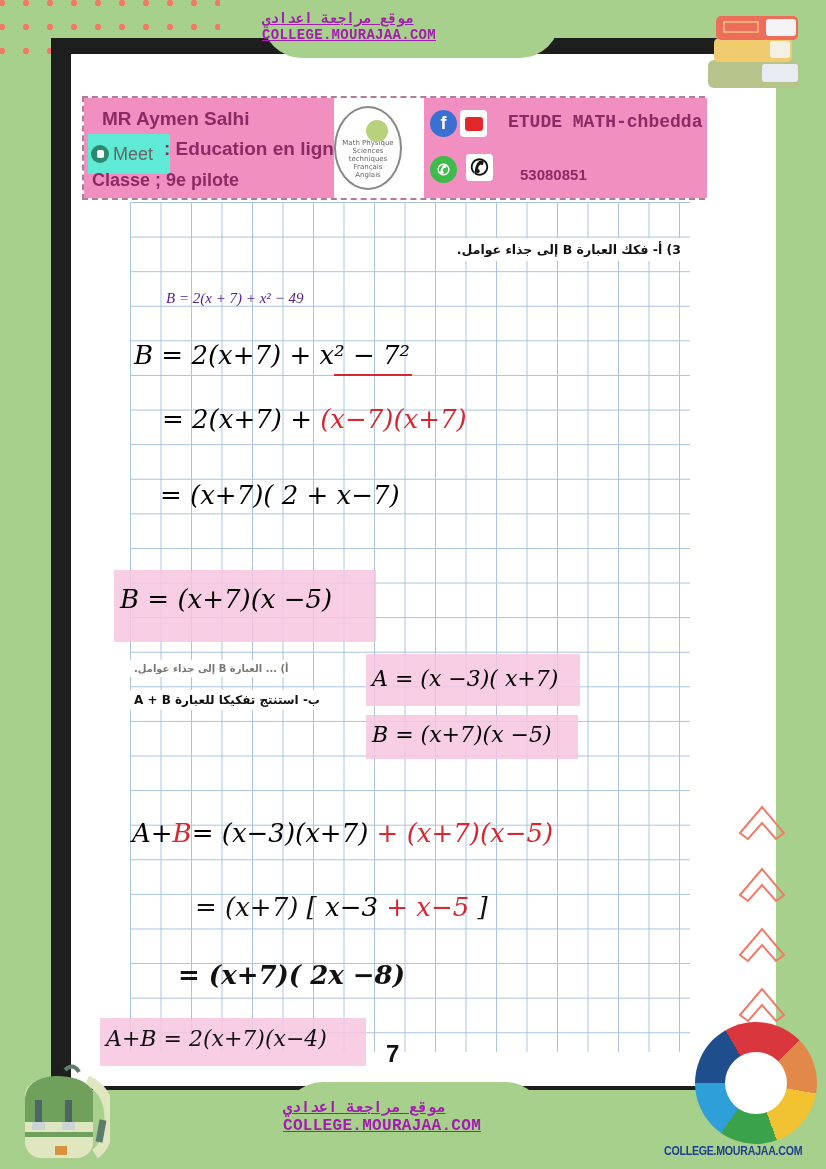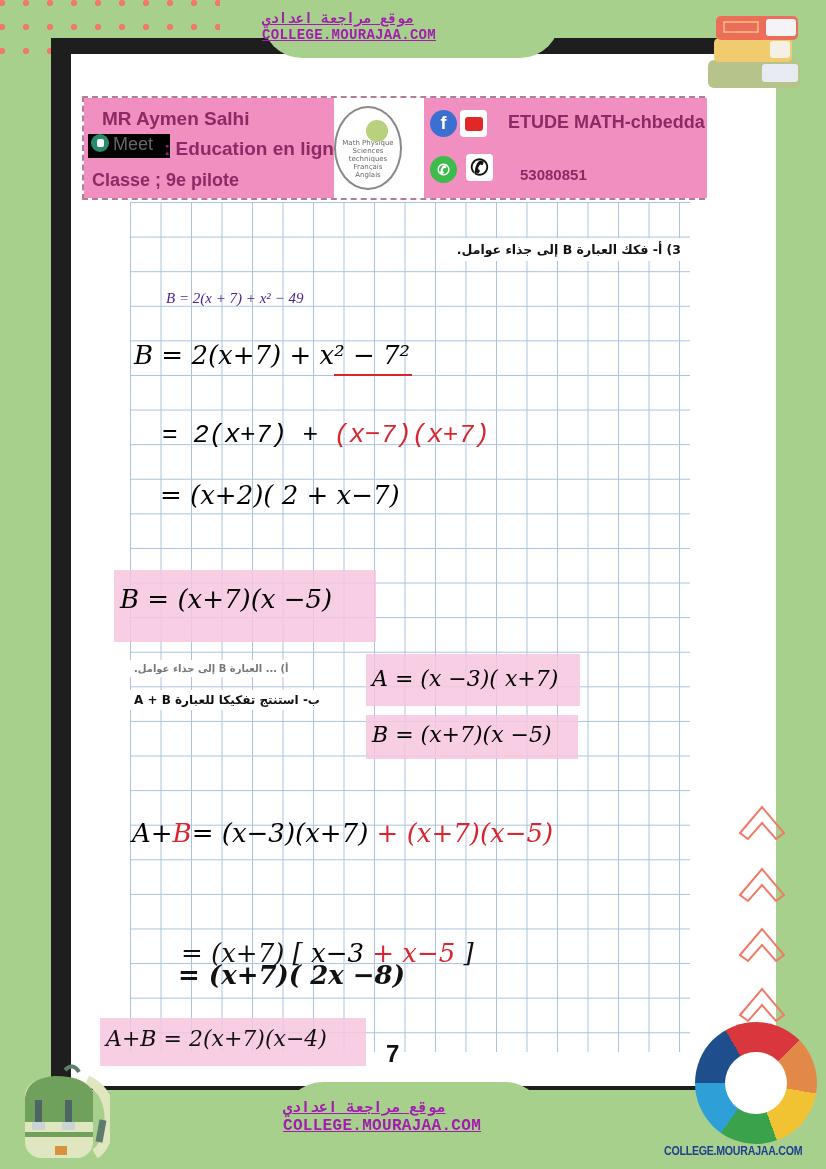--- a/index.html
+++ b/index.html
@@ -13,21 +13,21 @@
   .grid{position:absolute;left:48px;top:110px;width:560px;height:850px;
     background-image:linear-gradient(to right,#a9c3e0 1px,transparent 1px),linear-gradient(to bottom,#a9c3e0 1px,transparent 1px);
     background-size:30.5px 34.6px;}
   .header{position:absolute;left:0;top:4px;width:623px;height:104px;border:2px dashed #b27c98;box-sizing:border-box;}
   .hdr-left{position:absolute;left:0;top:0;width:250px;height:100px;background:#f08fc0;}
   .hdr-right{position:absolute;left:340px;top:0;width:283px;height:100px;background:#f08fc0;}
   .hdr-logo{position:absolute;left:250px;top:0;width:68px;height:100px;background:#fff;display:flex;align-items:center;justify-content:center;}
   .seal{width:84px;height:84px;border-radius:50%;border:2px solid #888;display:flex;align-items:center;justify-content:center;font-size:7px;color:#666;text-align:center;box-sizing:border-box;padding:6px;position:relative;}
   .seal .tree{position:absolute;top:12px;left:30px;width:22px;height:22px;border-radius:50%;background:#b7d17c;}
   .htxt{position:absolute;color:#8c2a66;font-family:"Liberation Sans",sans-serif;font-weight:bold;font-size:19px;white-space:nowrap;}
-  .meet-badge{position:absolute;left:4px;top:36px;width:82px;height:24px;background:#000000;display:flex;align-items:flex-start;}
+  .meet-badge{position:absolute;left:4px;top:36px;width:82px;height:40px;background:#5eead4;display:flex;align-items:center;}
   .meet-icon{width:18px;height:18px;border-radius:50%;background:#2b8a6e;margin:0 4px 0 3px;position:relative;}
   .meet-icon::after{content:"";position:absolute;left:6px;top:5px;width:7px;height:8px;background:#fff;border-radius:2px;}
   .meet-word{font-family:"Liberation Sans",sans-serif;color:#666;font-size:18px;}
   .sico{position:absolute;width:27px;height:27px;border-radius:4px;display:flex;align-items:center;justify-content:center;color:#fff;font-weight:bold;font-family:"Liberation Sans",sans-serif;}
   .q-ar{position:absolute;right:20px;top:146px;font-family:"DejaVu Sans",sans-serif;font-size:12.5px;font-weight:bold;color:#111;direction:rtl;background:#fff;padding:4px 6px;}
   .typeset{position:absolute;left:84px;top:198px;font-family:"Liberation Serif",serif;font-style:italic;font-size:15px;color:#4c1d95;}
   .hw{position:absolute;font-family:"DejaVu Serif",serif;font-style:italic;font-size:26px;white-space:nowrap;}
   .blue{color:#000000;} .red{color:#d8252f;} .black{color:#111;}
   .hl{position:absolute;background:#f7c6df;opacity:.85;}
   .underline-red{position:absolute;border-bottom:2.5px solid #d8252f;}
@@ -85,58 +85,58 @@
         <span style="margin-top:22px;">Math Physique Sciences techniques Français Anglais</span>
       </div>
     </div>
     <div class="hdr-right">
       <span class="sico" style="left:6px;top:12px;background:#3b6fd0;border-radius:50%;font-size:18px;">f</span>
       <span class="sico" style="left:36px;top:12px;background:#fff;">
           <span style="display:block;width:18px;height:14px;background:#e12727;border-radius:3px;"></span>
         </span>
       <span class="sico" style="left:6px;top:58px;background:#3dbb4b;border-radius:50%;font-size:15px;">✆</span>
       <span class="sico" style="left:42px;top:56px;background:#fff;color:#111;font-size:22px;">✆</span>
-      <div class="htxt" style="left:84px;top:14px;font-size:18px;">ETUDE MATH-chbedda</div>
+      <div class="htxt" style="left:84px;top:14px;font-size:18px;font-family:Liberation Mono, monospace;">ETUDE MATH-chbedda</div>
       <div class="htxt" style="left:96px;top:68px;font-size:15px;">53080851</div>
     </div>
   </div>
 
   <div class="q-ar">3)  أ- فكك العبارة  B  إلى جذاء عوامل.</div>
   <div class="typeset">B = 2(x + 7) + x² − 49</div>
 
   <div class="hw blue" style="left:52px;top:248px;">
     <span>B = 2(x+7) + </span><span>x² − 7²</span>
   </div>
   <div class="underline-red" style="left:252px;top:282px;width:78px;"></div>
 
-  <div class="hw" style="left:80px;top:328px;font-family:Liberation Mono, monospace;">
+  <div class="hw" style="left:80px;top:312px;">
     <span class="blue">= 2(x+7) + </span><span class="red">(x−7)(x+7)</span>
   </div>
   <div class="hw blue" style="left:78px;top:388px;">
-    <span>= (x+2)( 2 + x−7)</span>
+    <span>= (x+7)( 2 + x−7)</span>
   </div>
 
   <div class="hl" style="left:32px;top:478px;width:262px;height:72px;"></div>
   <div class="hw blue" style="left:38px;top:492px;">B = (x+7)(x −5)</div>
 
   <div class="sub-ar" style="left:46px;top:568px;font-size:10px;color:#777;">أ) ... العبارة B إلى جذاء عوامل.</div>
   <div class="sub-ar" style="left:46px;top:598px;">ب- استنتج تفكيكا للعبارة  A + B</div>
 
   <div class="hl" style="left:284px;top:562px;width:214px;height:52px;"></div>
   <div class="hw blue" style="left:290px;top:574px;font-size:22px;">A = (x −3)( x+7)</div>
   <div class="hl" style="left:284px;top:623px;width:212px;height:44px;"></div>
   <div class="hw blue" style="left:290px;top:630px;font-size:22px;">B = (x+7)(x −5)</div>
 
   <div class="hw" style="left:50px;top:726px;">
     <span class="blue">A</span><span class="blue">+</span><span class="red">B</span><span class="blue">=</span>
     <span class="blue">(x−3)(x+7)</span>
     <span class="red">+ (x+7)(x−5)</span>
   </div>
 
-  <div class="hw black" style="left:99px;top:800px;margin-top:46px;">
+  <div class="hw black" style="left:113px;top:800px;">
     <span>= (x+7) [ </span><span class="blue">x−3</span><span class="red"> + x−5</span><span> ]</span>
   </div>
   <div class="hw black" style="left:96px;top:868px;font-weight:bold;">= (x+7)( 2x −8)</div>
 
   <div class="hl" style="left:18px;top:926px;width:266px;height:48px;"></div>
   <div class="hw black" style="left:24px;top:934px;font-size:22px;">A+B = 2(x+7)(x−4)</div>
 
   <div class="pagenum">7</div>
 </div>
 

